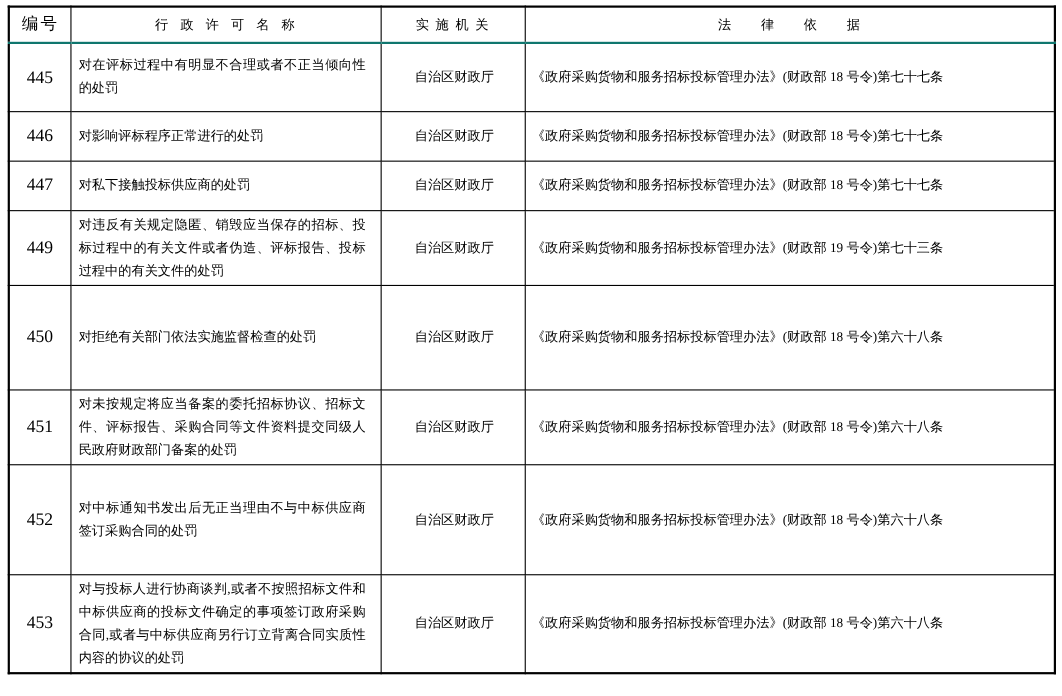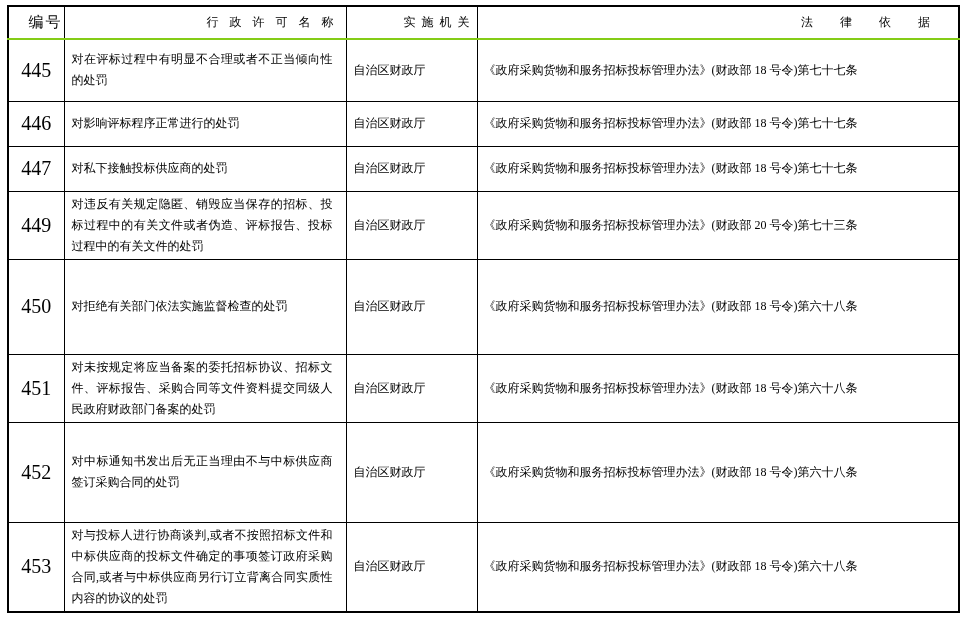--- a/index.html
+++ b/index.html
@@ -32,39 +32,39 @@
 
   th, td {
     border: 1px solid #000000;
     vertical-align: middle;
     font-weight: normal;
     font-size: 12px;
     line-height: 21px;
     overflow: hidden;
   }
   thead tr { height: 33px; }
-  thead th { border-bottom: 2px solid #84cc16; text-align: right; }
+  thead th { border-bottom: 2px solid #0f766e; text-align: center; }
 
   th.th-id     { font-size: 15px; letter-spacing: 2px;  padding-left: 2px;  }
   th.th-name   { letter-spacing: 11px; padding-left: 11px; }
   th.th-agency { letter-spacing: 6px;  padding-left: 6px;  }
   th.th-legal  { letter-spacing: 27px; padding-left: 27px; }
 
   td.td-id {
     text-align: center;
-    font-size: 20px;
+    font-size: 16px;
     font-family: "Liberation Serif", "DejaVu Serif", serif;
   }
   td.td-name {
     text-align: justify;
     text-align-last: left;
     padding: 2px 13px 2px 7px;
   }
   td.td-agency {
-    text-align: left;
+    text-align: center;
     padding-left: 7px;
     padding-right: 4px;
   }
   td.td-legal {
     text-align: justify;
     text-align-last: left;
     padding: 2px 20px 2px 6px;
   }
 
   
@@ -113,21 +113,21 @@
         <tr>
           <td class="td-id">447</td>
           <td class="td-name">对私下接触投标供应商的处罚</td>
           <td class="td-agency">自治区财政厅</td>
           <td class="td-legal">《政府采购货物和服务招标投标管理办法》(财政部 18 号令)第七十七条</td>
         </tr>
         <tr>
           <td class="td-id">449</td>
           <td class="td-name">对违反有关规定隐匿、销毁应当保存的招标、投标过程中的有关文件或者伪造、评标报告、投标过程中的有关文件的处罚</td>
           <td class="td-agency">自治区财政厅</td>
-          <td class="td-legal">《政府采购货物和服务招标投标管理办法》(财政部 20 号令)第七十三条</td>
+          <td class="td-legal">《政府采购货物和服务招标投标管理办法》(财政部 19 号令)第七十三条</td>
         </tr>
         <tr>
           <td class="td-id">450</td>
           <td class="td-name">对拒绝有关部门依法实施监督检查的处罚</td>
           <td class="td-agency">自治区财政厅</td>
           <td class="td-legal">《政府采购货物和服务招标投标管理办法》(财政部 18 号令)第六十八条</td>
         </tr>
         <tr>
           <td class="td-id">451</td>
           <td class="td-name">对未按规定将应当备案的委托招标协议、招标文件、评标报告、采购合同等文件资料提交同级人民政府财政部门备案的处罚</td>

